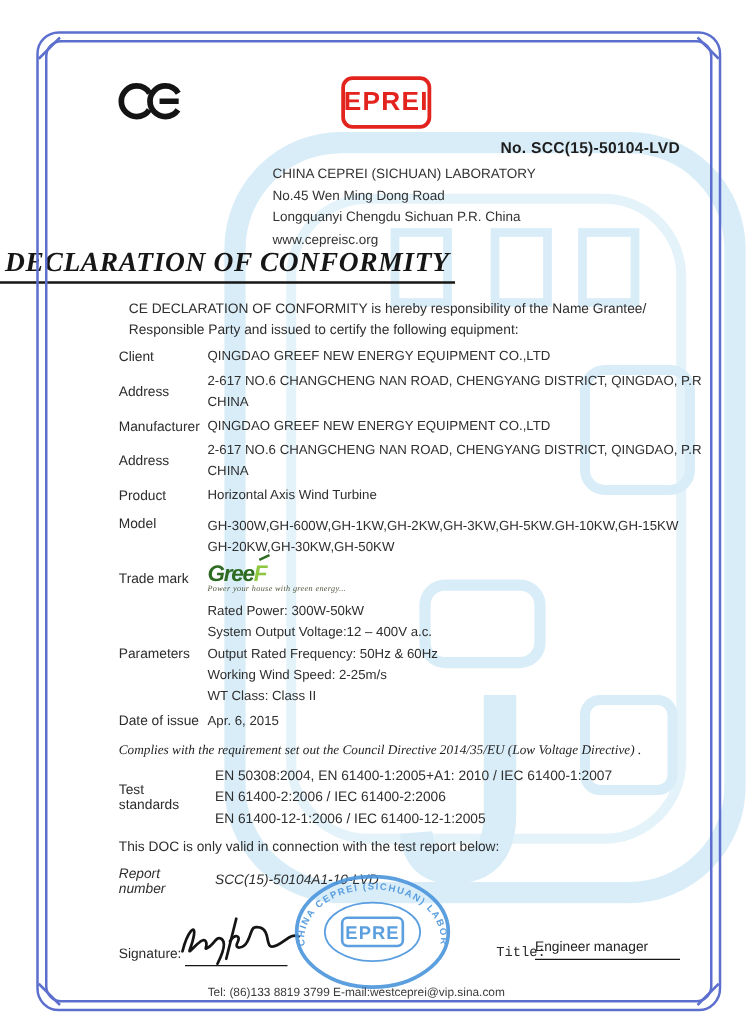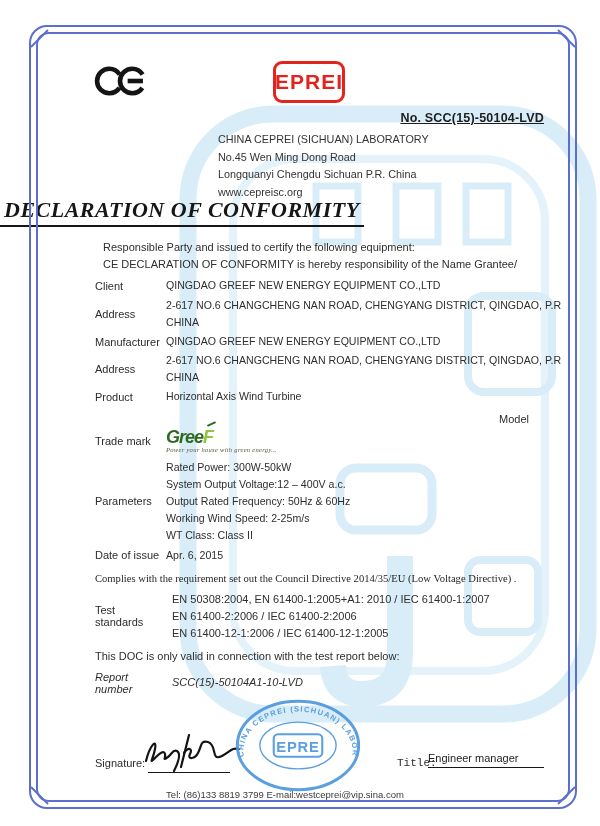--- a/index.html
+++ b/index.html
@@ -9,41 +9,41 @@
   
   .frame-svg{position:absolute;left:0;top:0;z-index:3;pointer-events:none;}
   
   .wm-svg{position:absolute;left:0;top:0;z-index:0;}
   
   .content{position:absolute;left:0;top:0;width:600px;height:767px;z-index:2;}
   .ce-mark{position:absolute;left:94px;top:60px;}
   .eprei-box{position:absolute;left:273px;top:61px;width:66px;height:36px;
              border:3.5px solid #e3231e;border-radius:9px;display:flex;align-items:center;justify-content:center;}
   .eprei-box span{color:#e3231e;font-weight:bold;font-size:21px;letter-spacing:1px;font-family:"Liberation Sans",sans-serif;}
-  .report-no{position:absolute;right:56px;top:111px;font-weight:bold;font-size:12.5px;color:#1d1d1d;letter-spacing:.2px;text-decoration:underline;}
+  .report-no{position:absolute;right:56px;top:111px;font-weight:bold;font-size:12.5px;color:#1d1d1d;letter-spacing:.2px;}
   .lab-block{position:absolute;left:218px;top:131px;font-size:10.8px;line-height:17.5px;color:#333;}
   .doc-title{position:absolute;left:0;right:22px;top:197px;text-align:left;}
   .doc-title span{display:inline-block;font-family:"Liberation Serif",serif;font-weight:bold;font-style:italic;
                   font-size:22px;letter-spacing:.5px;color:#161616;border-bottom:2.2px solid #161616;padding:0 4px 2px 4px;}
   .intro{position:absolute;left:103px;top:239px;width:460px;font-size:11px;line-height:17px;color:#2e2e2e;}
   .rows{position:absolute;left:95px;top:277px;width:475px;}
   .row{display:flex;align-items:center;}
   .row.top{align-items:flex-start;justify-content:flex-end;}
   .row .lbl{flex:0 0 71px;font-size:11px;color:#2c2c2c;}
   .row .val{flex:1;font-size:10.6px;line-height:17px;color:#2e2e2e;}
   .row .val .ln{white-space:nowrap;}
   .mt2{margin-top:2px}.mt3{margin-top:3px}.mt5{margin-top:5px}.mt8{margin-top:8px}
   
   .greef{line-height:1;}
   .greef .gname{font-weight:bold;font-size:18px;letter-spacing:-1px;color:#2e6b22;font-family:"Liberation Sans",sans-serif;font-style:italic;}
   .greef .gname .last{color:#8dc63f;position:relative;}
   .greef .gname .last::before{content:"";position:absolute;left:4px;top:-4px;width:9px;height:2px;background:#2e6b22;transform:rotate(-25deg);}
   .greef .tagline{font-family:"Liberation Serif",serif;font-style:italic;font-size:6.5px;color:#55543c;margin-top:1px;letter-spacing:.3px;}
   
-  .directive{margin-top:9px;font-family:"Liberation Serif",serif;font-size:10.6px;color:#1f1f1f;white-space:nowrap;}
+  .directive{margin-top:9px;font-family:"Liberation Serif",serif;font-size:10.6px;color:#1f1f1f;white-space:nowrap;font-style:italic;}
   .standards{margin-top:7px;}
   .doc-note{margin-top:8px;font-size:11px;color:#2e2e2e;}
   .report-row{margin-top:9px;font-style:italic;}
   .report-row .val{font-size:11px;padding-left:6px;}
   
   .sig-label{position:absolute;left:95px;top:757px;font-size:11px;}
   .sig-line{position:absolute;left:148px;top:772px;width:82px;border-bottom:1.6px solid #161616;}
   .sig-svg{position:absolute;left:140px;top:727px;}
   .stamp-svg{position:absolute;left:233px;top:697px;opacity:.92;}
   .title-label{position:absolute;left:397px;top:757px;font-size:11px;font-family:Liberation Mono, monospace;}
@@ -102,22 +102,22 @@
       <div>No.45 Wen Ming Dong Road</div>
       <div>Longquanyi Chengdu Sichuan P.R. China</div>
       <div>www.cepreisc.org</div>
     </div>
 
     <div class="doc-title">
       <span>DECLARATION OF CONFORMITY</span>
     </div>
 
     <div class="intro">
+      <div>CE DECLARATION OF CONFORMITY is hereby responsibility of the Name Grantee/</div>
       <div>Responsible Party and issued to certify the following equipment:</div>
-      <div>CE DECLARATION OF CONFORMITY is hereby responsibility of the Name Grantee/</div>
     </div>
 
     <div class="rows">
 
       <div class="row">
         <div class="lbl">Client</div>
         <div class="val">
             <div class="ln">QINGDAO GREEF NEW ENERGY EQUIPMENT CO.,LTD</div>
           </div>
       </div>
@@ -147,20 +147,24 @@
 
       <div class="row mt2">
         <div class="lbl">Product</div>
         <div class="val">
             <div class="ln">Horizontal Axis Wind Turbine</div>
           </div>
       </div>
 
       <div class="row top mt8">
         <div class="lbl">Model</div>
+        <div class="val">
+          <div class="ln">GH-300W,GH-600W,GH-1KW,GH-2KW,GH-3KW,GH-5KW.GH-10KW,GH-15KW</div>
+          <div class="ln">GH-20KW,GH-30KW,GH-50KW</div>
+        </div>
       </div>
 
       <div class="row mt3">
         <div class="lbl">Trade mark</div>
         <div class="val">
           <div class="greef">
             <div class="gname"><span>Gree</span><span class="last">F</span></div>
             <div class="tagline">Power your house with green energy...</div>
           </div>
         </div>

